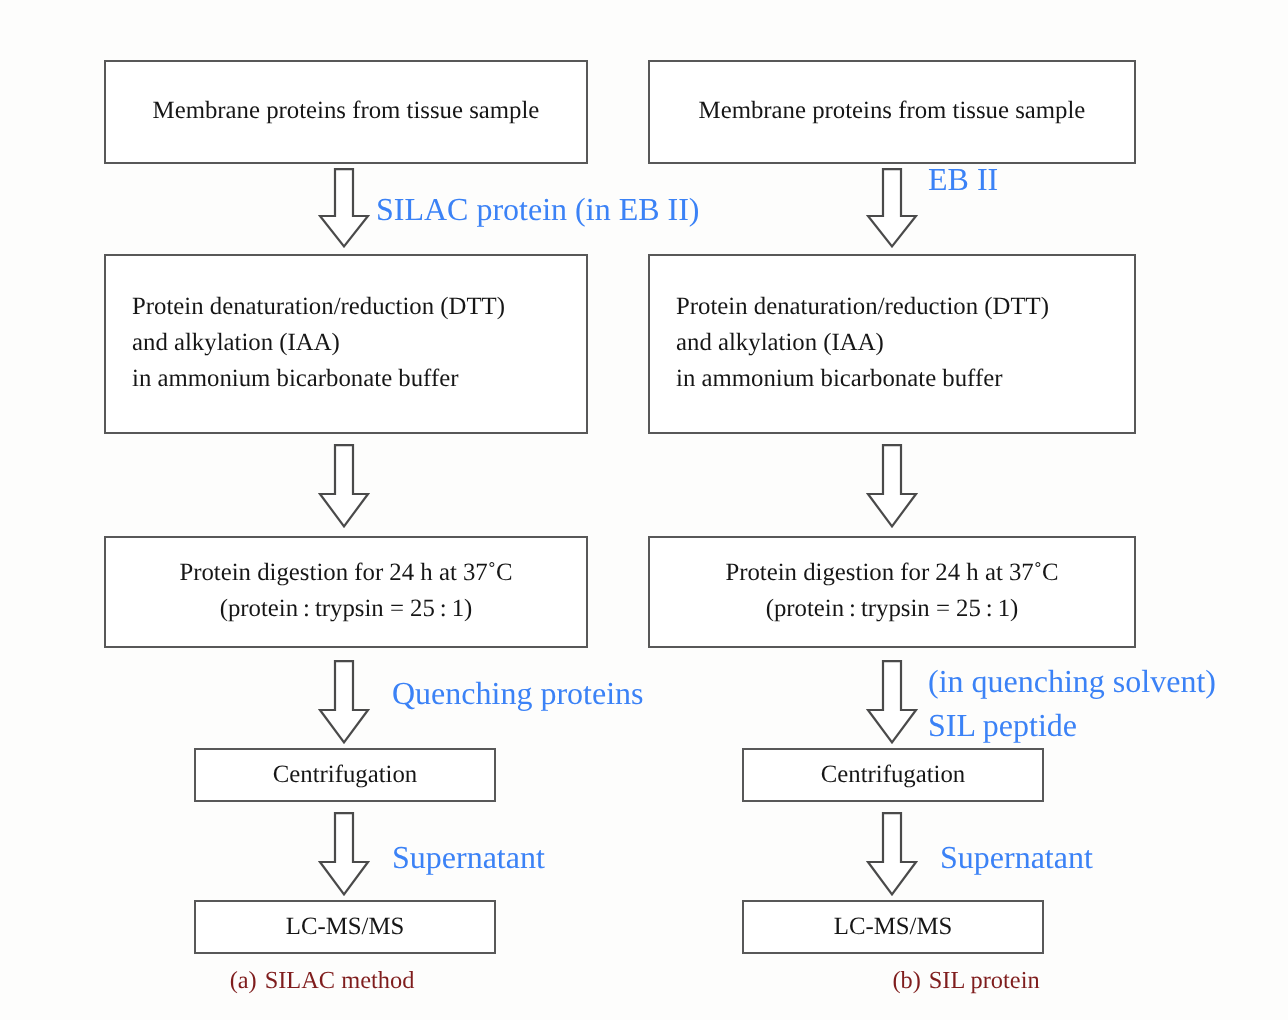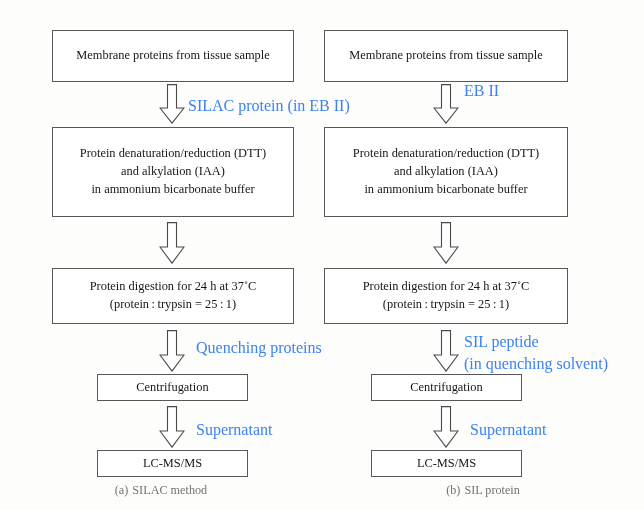--- a/index.html
+++ b/index.html
@@ -39,21 +39,21 @@
     background: #ffffff;
     border: 1px solid #585858;
     display: flex;
     flex-direction: column;
     justify-content: center;
     font-size: 12.4px;
     line-height: 1.45;
     color: #161616;
   }
   .node.center { align-items: center; text-align: center; }
-  .node.left   { align-items: center; text-align: left; }
+  .node.left   { align-items: flex-start; text-align: left; padding-left: 13px; }
 
   .node .line { display: block; white-space: nowrap; }
 
   
   .arrow {
     position: absolute;
     width: 26px;
   }
   .arrow svg { display: block; width: 100%; height: 100%; }
   .arrow svg polygon {
@@ -73,21 +73,21 @@
   }
   .edge-label .line { display: block; }
 
   
   .caption {
     position: absolute;
     width: 100%;
     left: 0;
     text-align: center;
     font-size: 12.2px;
-    color: #737373;
+    color: #7f1d1d;
   }
   .caption .tag { margin-right: 4px; }
 </style>
 </head>
 <body>
 
 <div id="figure">
 
   <div class="column" id="column-a">
 
@@ -183,22 +183,22 @@
       <span class="line">Protein digestion for 24 h at 37˚C</span>
       <span class="line">(protein : trypsin = 25 : 1)</span>
     </div>
 
     <div class="arrow" style="left:111px; top:330px; width:26px; height:42px;">
       <svg viewBox="0 0 26 42" preserveAspectRatio="none">
         <polygon points="8.5,0.6 17.5,0.6 17.5,25 25,25 13,41.2 1,25 8.5,25"></polygon>
       </svg>
     </div>
     <div class="edge-label" style="left:142px; top:331px;">
+      <span class="line">(in quenching solvent)</span>
       <span class="line">SIL peptide</span>
-      <span class="line">(in quenching solvent)</span>
     </div>
 
     <div class="node center" style="left:49px; top:374px; width:151px; height:27px;">
       <span class="line">Centrifugation</span>
     </div>
 
     <div class="arrow" style="left:111px; top:406px; width:26px; height:42px;">
       <svg viewBox="0 0 26 42" preserveAspectRatio="none">
         <polygon points="8.5,0.6 17.5,0.6 17.5,25 25,25 13,41.2 1,25 8.5,25"></polygon>
       </svg>

